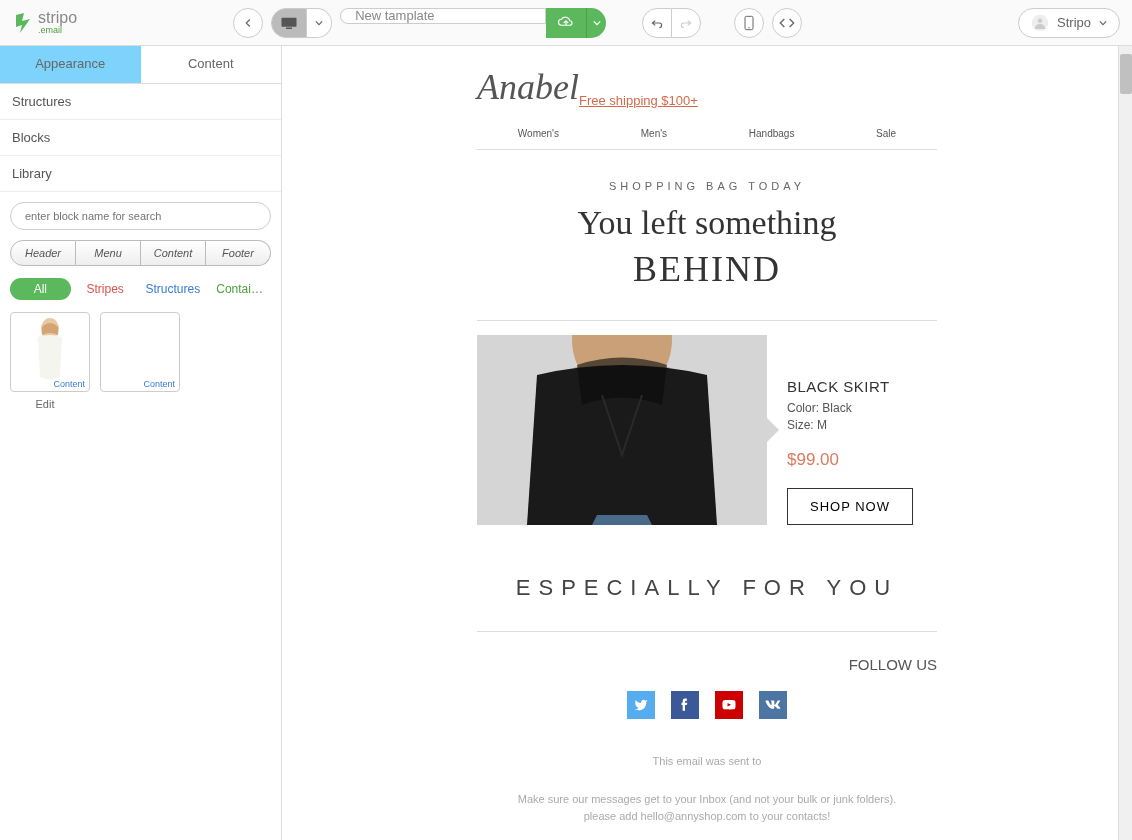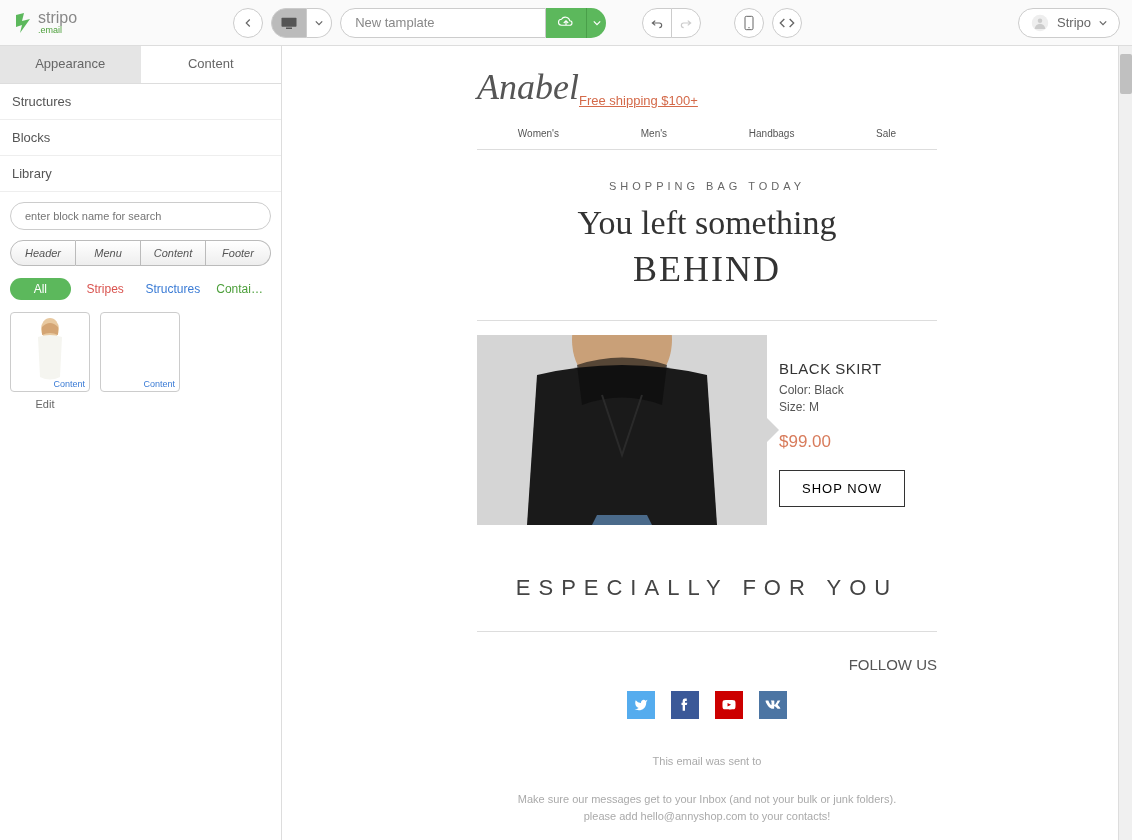--- a/index.html
+++ b/index.html
@@ -14,36 +14,36 @@
     .logo-sub { color: #4c9f3a; font-size: 9px; }
     
     .round-btn { width: 30px; height: 30px; border-radius: 50%; border: 1px solid #ccc; background: #fff; display: flex; align-items: center; justify-content: center; cursor: pointer; }
     .btn-group { display: flex; }
     .device-btn { height: 30px; border: 1px solid #ccc; background: #fff; display: flex; align-items: center; justify-content: center; cursor: pointer; padding: 0 8px; }
     .device-btn.active { background: #bbb; }
     .device-btn:first-child { border-radius: 15px 0 0 15px; }
     .device-btn:last-child { border-radius: 0 15px 15px 0; border-left: none; }
     
     .template-input-group { display: flex; flex: 0 0 260px; }
-    .template-input { flex: 1; height: 30px; border: 1px solid #ccc; border-radius: 15px 0 0 15px; padding: 0 14px; font-size: 13px; color: #888; outline: none; }
+    .template-input { flex: 1; height: 16px; border: 1px solid #ccc; border-radius: 15px 0 0 15px; padding: 0 14px; font-size: 13px; color: #888; outline: none; }
     .save-btn { width: 40px; height: 30px; background: #5cb85c; border: none; display: flex; align-items: center; justify-content: center; cursor: pointer; }
     .save-dropdown { width: 20px; height: 30px; background: #5cb85c; border: none; border-left: 1px solid #4a9f4a; border-radius: 0 15px 15px 0; display: flex; align-items: center; justify-content: center; cursor: pointer; }
     
     .spacer { flex: 1; }
     .user-btn { height: 30px; border: 1px solid #ccc; background: #fff; border-radius: 15px; display: flex; align-items: center; padding: 0 12px; gap: 8px; cursor: pointer; font-size: 13px; color: #666; }
     
     
     .main { display: flex; height: 794px; }
     
     
     .sidebar { width: 282px; background: #fff; border-right: 1px solid #ddd; display: flex; flex-direction: column; }
     .tab-row { display: flex; border-bottom: 1px solid #ddd; }
     .tab { flex: 1; padding: 10px; text-align: center; cursor: pointer; color: #666; font-size: 13px; }
     .tab.active { background: #fff; border-bottom: 2px solid transparent; }
-    .tab:not(.active) { background: #e5e5e5; }
+    .tab:not(.active) { background: #7dd3fc; }
     
     .section-item { padding: 10px 12px; border-bottom: 1px solid #eee; cursor: pointer; color: #555; font-size: 13px; }
     
     .search-wrap { padding: 10px; }
     .search-input { width: 100%; height: 28px; border: 1px solid #ccc; border-radius: 14px; padding: 0 14px; font-size: 11px; color: #999; outline: none; }
     
     .pill-row { display: flex; padding: 0 10px; gap: 0; font-style: italic; }
     .pill { flex: 1; height: 26px; border: 1px solid #bbb; background: linear-gradient(#fff, #eee); display: flex; align-items: center; justify-content: center; font-size: 11px; color: #555; cursor: pointer; }
     .pill:first-child { border-radius: 13px 0 0 13px; }
     .pill:last-child { border-radius: 0 13px 13px 0; }
@@ -73,21 +73,21 @@
     .shipping { color: #d46a4a; text-decoration: underline; font-size: 13px; }
     
     .nav-row { display: flex; justify-content: space-around; padding: 10px 0; border-bottom: 1px solid #ddd; }
     .nav-item { color: #555; font-size: 10px; cursor: pointer; }
     
     .hero { text-align: center; padding: 30px 0; border-bottom: 1px solid #ddd; }
     .hero-sub { letter-spacing: 4px; font-size: 11px; color: #666; margin-bottom: 12px; }
     .hero-title { font-family: Georgia, serif; font-size: 34px; color: #333; margin-bottom: 6px; }
     .hero-behind { font-family: Georgia, serif; font-size: 36px; color: #333; letter-spacing: 2px; }
     
-    .product { display: flex; gap: 12px; padding: 14px 0 20px; align-items: center; }
+    .product { display: flex; gap: 20px; padding: 14px 0 20px; align-items: flex-end; }
     .product-img { width: 290px; height: 190px; background: #d5d5d5; position: relative; }
     .product-img::after { content: ''; position: absolute; right: -12px; top: 50%; transform: translateY(-50%); border-left: 12px solid #d5d5d5; border-top: 12px solid transparent; border-bottom: 12px solid transparent; }
     .model { width: 100%; height: 100%; background: #222; position: relative; overflow: hidden; }
     
     .product-info { flex: 1; padding-top: 6px; }
     .product-name { font-size: 15px; color: #333; margin-bottom: 6px; letter-spacing: 0.5px; }
     .product-meta { font-size: 12px; color: #555; margin-bottom: 3px; }
     .product-price { font-size: 17px; color: #d87c5c; margin: 18px 0; }
     .shop-btn { display: inline-block; border: 1px solid #333; padding: 10px 22px; font-size: 13px; letter-spacing: 1px; cursor: pointer; }
     

